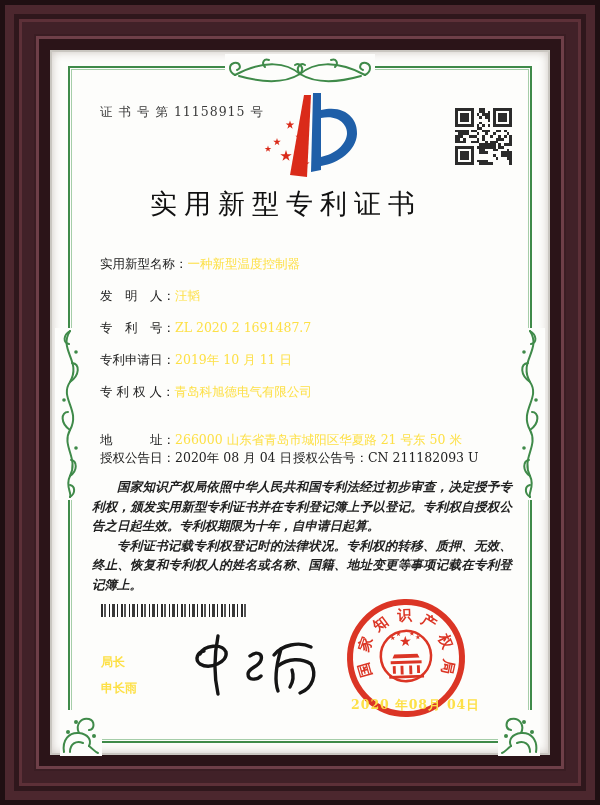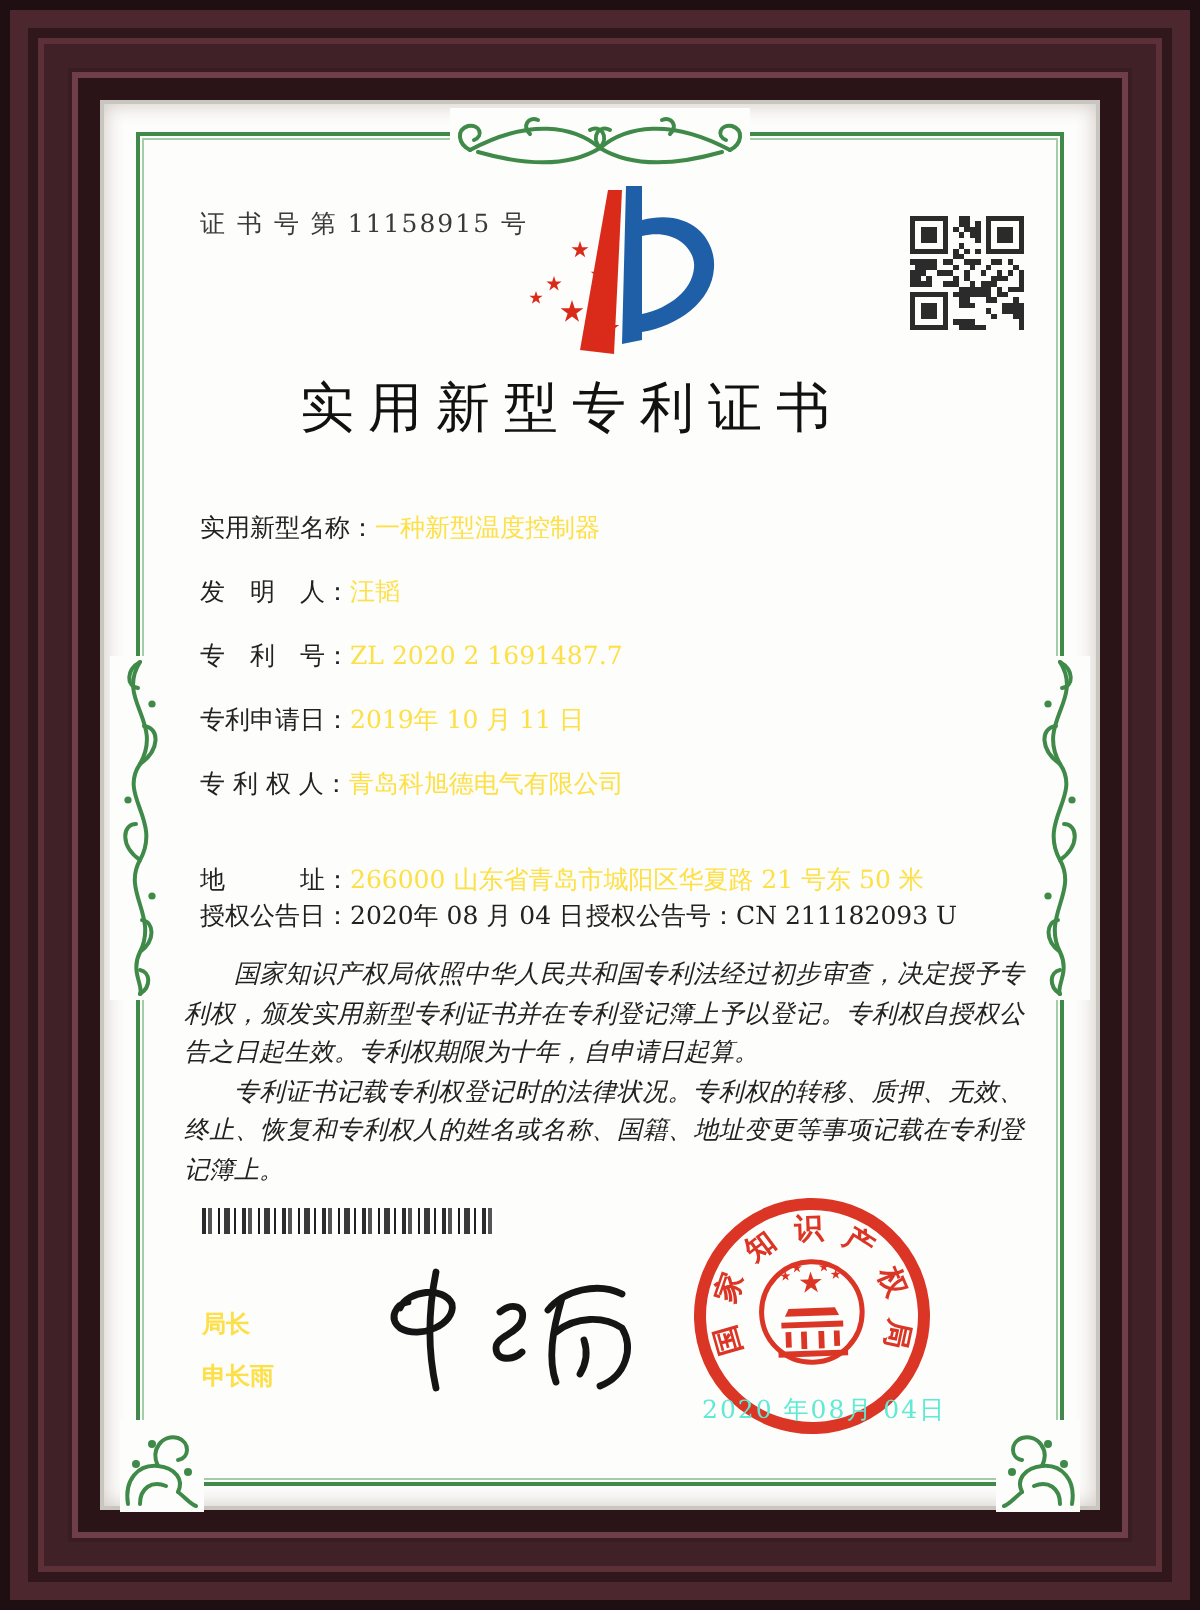--- a/index.html
+++ b/index.html
@@ -49,21 +49,21 @@
   .row{position:absolute;left:100px;width:412px;font-size:12.5px;color:#222;white-space:nowrap;}
   .row .lbl{color:#222;}
   .row .val{color:#fde047;}
   #r1{top:256px;} #r2{top:288px;} #r3{top:320px;} #r4{top:352px;} #r5{top:384px;}
   #r6{top:432px;white-space:normal;} #r7{top:450px;}
   #r7 .pair2{position:absolute;left:193px;top:0;}
 
   
   .legal{position:absolute;left:92px;top:477px;width:420px;font-size:12.5px;
     line-height:19.5px;color:#222;font-style:italic;}
-  .legal p{margin:0;text-indent:2em;text-align:justify;}
+  .legal p{margin:0;text-indent:2em;text-align:justify;font-weight:bold;}
 
   
   .barcode{position:absolute;left:101px;top:604px;width:147px;height:13px;
     background:repeating-linear-gradient(90deg,
       #2a2a2a 0 2px,#fff 2px 3px,#555 3px 5px,#fff 5px 8px,
       #1a1a1a 8px 9px,#fff 9px 11px,#3a3a3a 11px 14px,#fff 14px 16px,
       #222 16px 17px,#fff 17px 20px);}
   .director{position:absolute;left:101px;top:649px;font-family:Liberation Serif, serif;
     font-size:12px;font-weight:bold;color:#fde047;line-height:26px;}
   .signature{position:absolute;left:178px;top:626px;width:150px;height:76px;}
@@ -71,22 +71,22 @@
 
   
   .seal{position:absolute;left:347px;top:599px;width:118px;height:118px;border-radius:50%;
     border:6px solid var(--red,#da2b1a);box-sizing:border-box;opacity:.95;transform:rotate(-2deg);}
   .seal-char{position:absolute;left:50%;top:50%;width:18px;height:18px;margin:-9px 0 0 -9px;
     text-align:center;line-height:18px;font-size:14.5px;font-weight:bold;color:var(--red,#da2b1a);
     transform-origin:center;}
   .emblem{position:absolute;left:50%;top:50%;width:58px;height:62px;margin:-33px 0 0 -29px;}
   .emblem .r{fill:var(--red,#da2b1a);}
   .emblem .ring{fill:none;stroke:var(--red,#da2b1a);stroke-width:2.6;}
-  .seal-date{position:absolute;left:351px;top:697px;width:120px;font-size:12.5px;color:#5eead4;
-    letter-spacing:1px;z-index:5;white-space:nowrap;}
+  .seal-date{position:absolute;left:351px;top:697px;width:120px;font-size:12.5px;color:#fde047;
+    letter-spacing:1px;z-index:5;white-space:nowrap;font-weight:bold;}
 </style>
 </head>
 <body>
 
 <div class="page">
 
   <div class="paper"></div>
 
   <div class="cert-border">
     <div class="cert-border-inner"></div>

